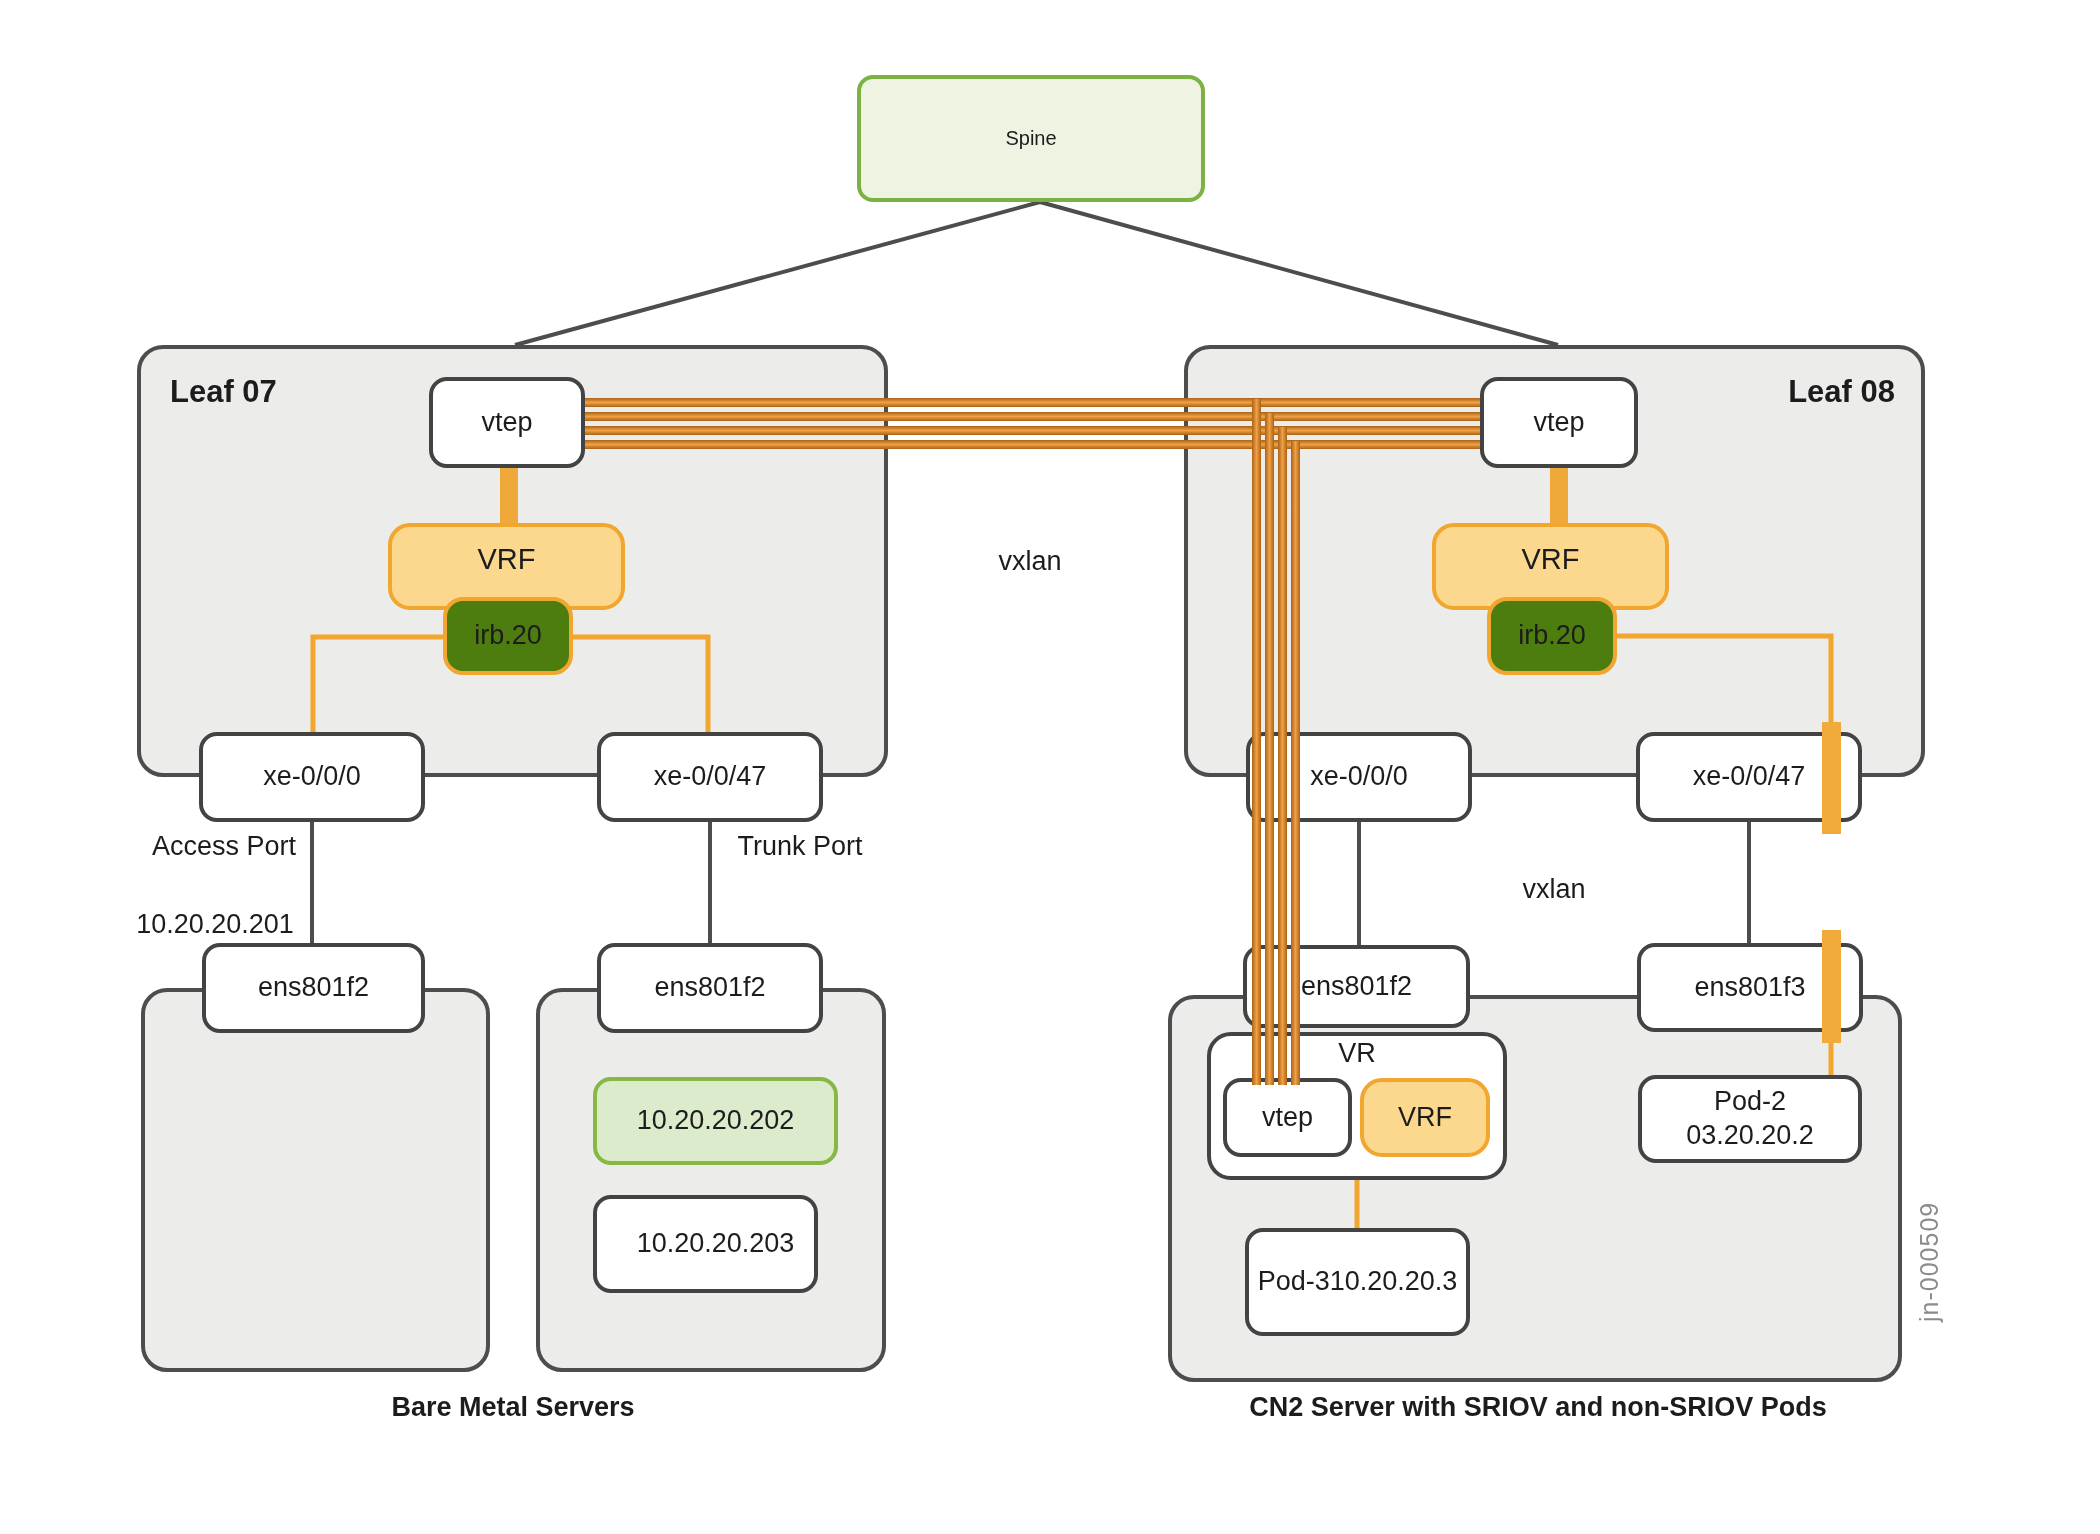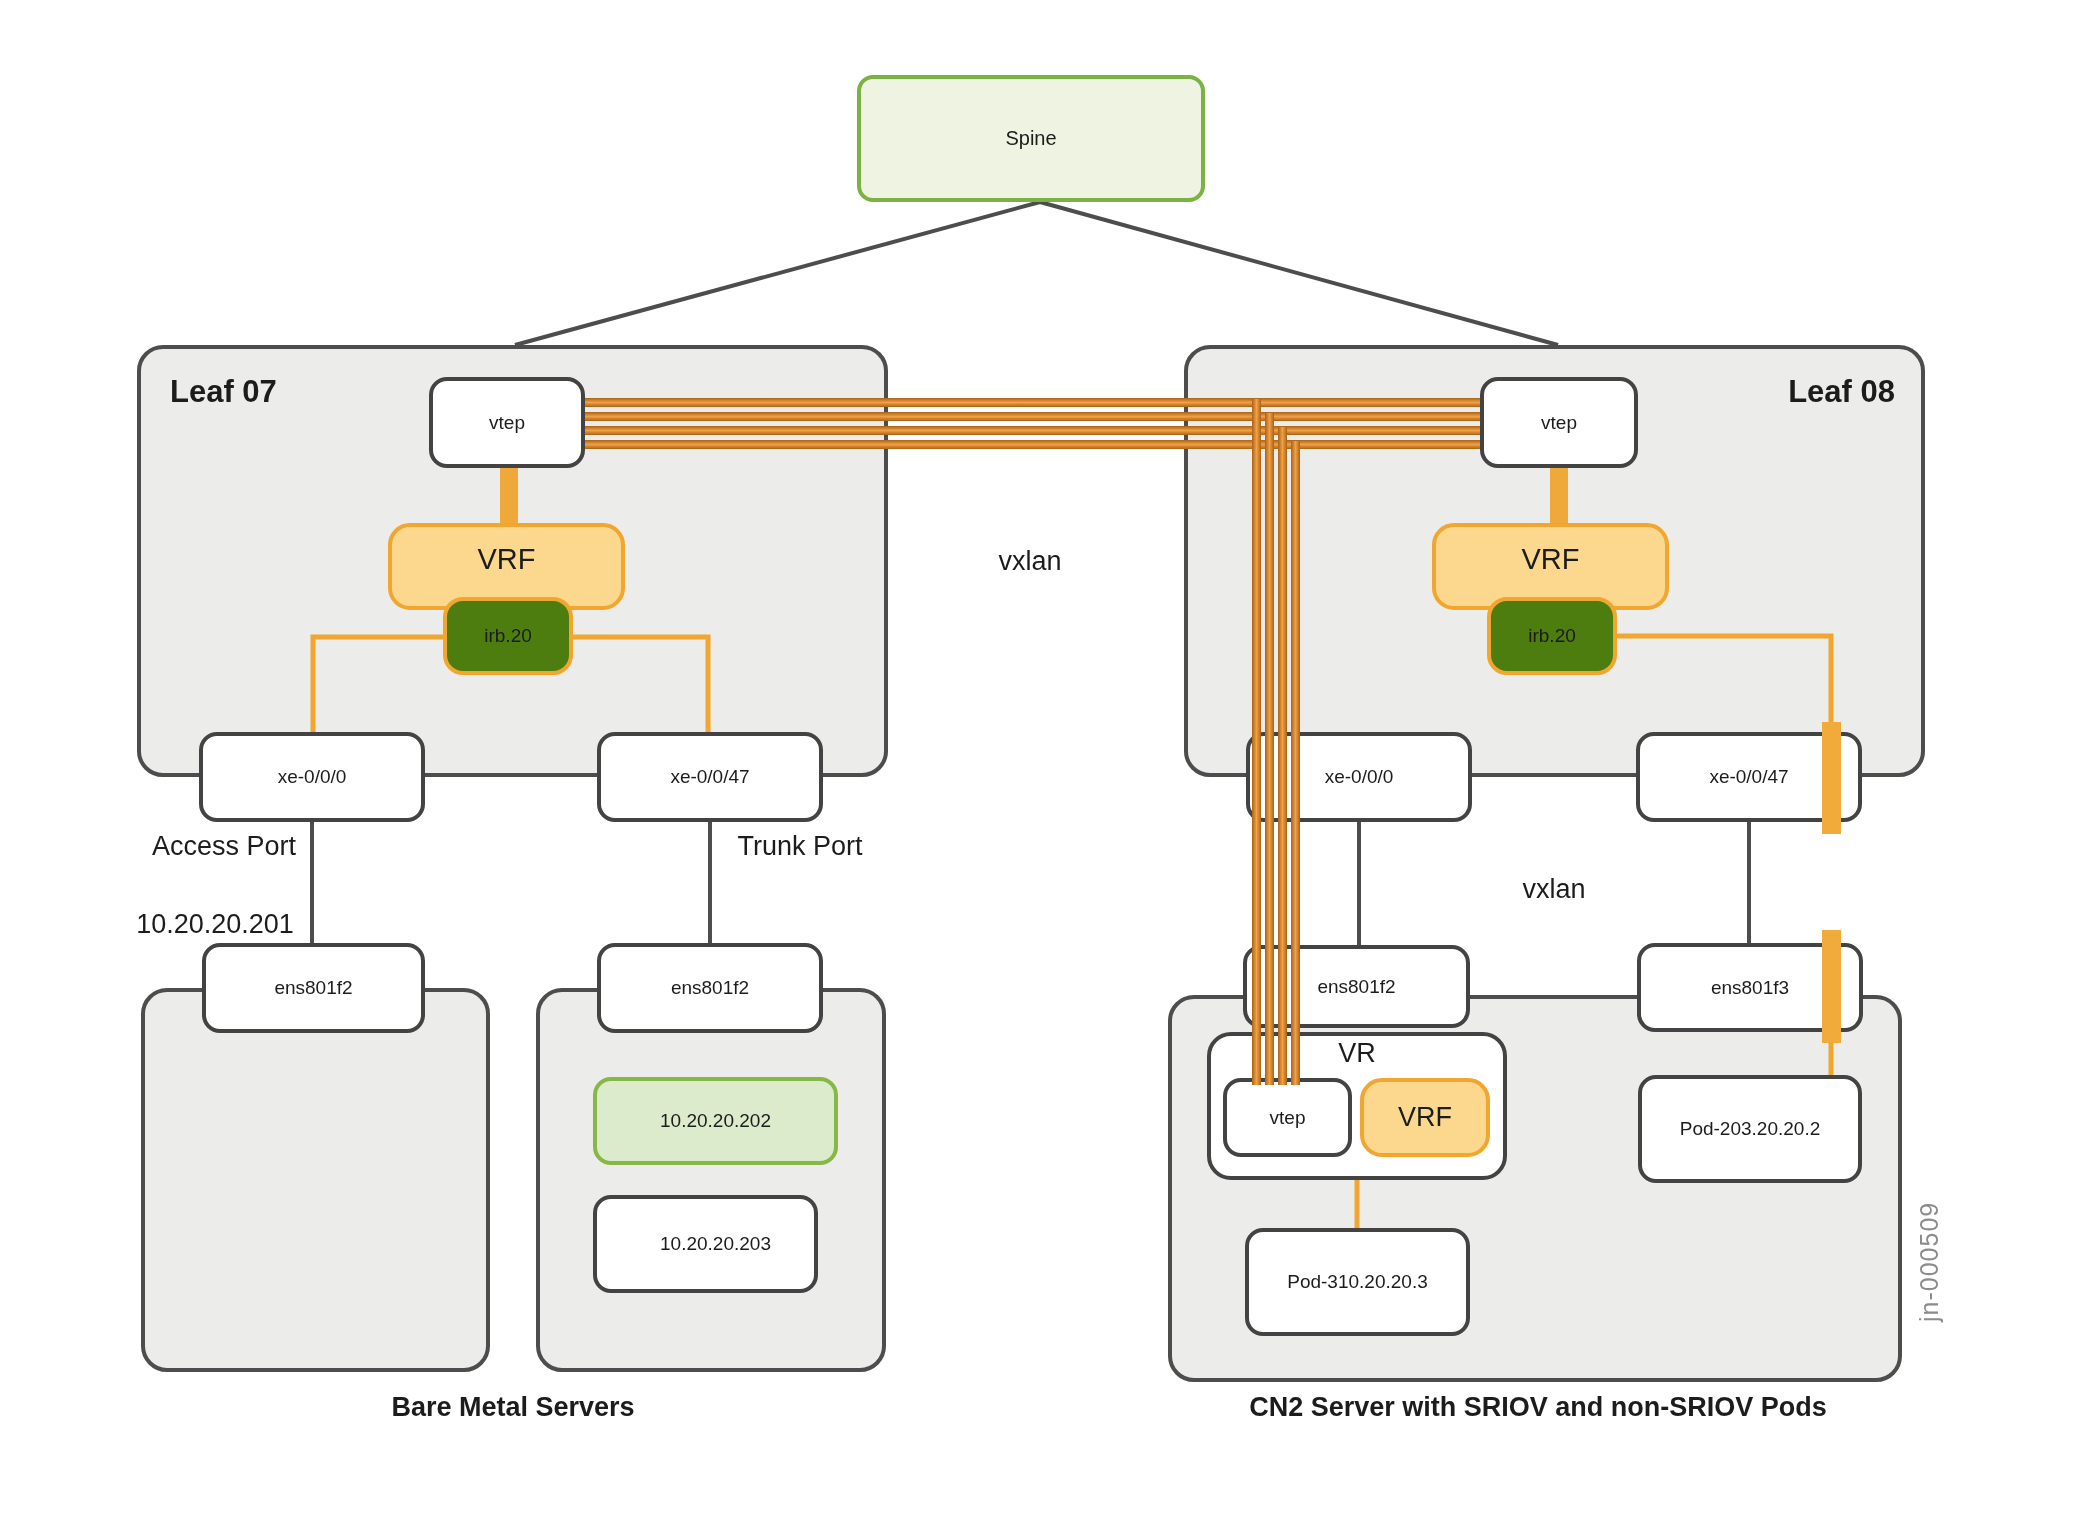--- a/index.html
+++ b/index.html
@@ -9,21 +9,21 @@
   }
   .container {
     position:absolute; background:#ececeb; border:4px solid #4d4d4d;
     border-radius:26px; z-index:1; box-sizing:border-box;
   }
   .layer-under { position:absolute; left:0; top:0; z-index:2; }
   .node {
     position:absolute; background:#ffffff; border:4px solid #434343;
     border-radius:18px; z-index:3; box-sizing:border-box;
     display:flex; align-items:center; justify-content:center;
-    font-size:19px; text-align:center; line-height:1.25;
+    font-size:27px; text-align:center; line-height:1.25;
   }
   .vrf  { background:#fbd88e; border-color:#f0a62f; border-radius:22px; font-size:29px; }
   .irb  { background:#4d7c0f; border-color:#f0a62f; border-radius:20px; }
   .spine-box { background:#eef3e2; border-color:#7bb241; border-radius:16px; font-size:20px; }
   .ip-green  { background:#dcebcb; border-color:#87b744; }
   .vr-frame  { border-radius:24px; }
   .layer-over { position:absolute; left:0; top:0; z-index:4; }
   .lbl { position:absolute; z-index:5; font-size:27px; text-align:center; }
   .title { font-weight:700; font-size:31px; }
   .caption { font-weight:600; }
@@ -129,21 +129,21 @@
   <div class="node" style="left:1223px; top:1078px; width:129px; height:79px;">
     <span>vtep</span>
   </div>
   <div class="node vrf" style="left:1360px; top:1078px; width:130px; height:79px; font-size:27px;">
     <span>VRF</span>
   </div>
   <div class="node" style="left:1245px; top:1228px; width:225px; height:108px; flex-direction:row;">
     <span>Pod-3</span>
     <span>10.20.20.3</span>
   </div>
-  <div class="node" style="left:1638px; top:1075px; width:224px; height:108px; flex-direction:row;">
+  <div class="node" style="left:1638px; top:1075px; width:224px; height:88px; flex-direction:column;">
     <span>Pod-2</span>
     <span>03.20.20.2</span>
   </div>
 
   <svg class="layer-over" width="2100" height="1534" viewBox="0 0 2100 1534">
     <defs>
       <linearGradient id="gh" x1="0" y1="0" x2="0" y2="1">
         <stop offset="0" stop-color="#a96317"></stop>
         <stop offset="0.5" stop-color="#f2a044"></stop>
         <stop offset="1" stop-color="#a96317"></stop>

